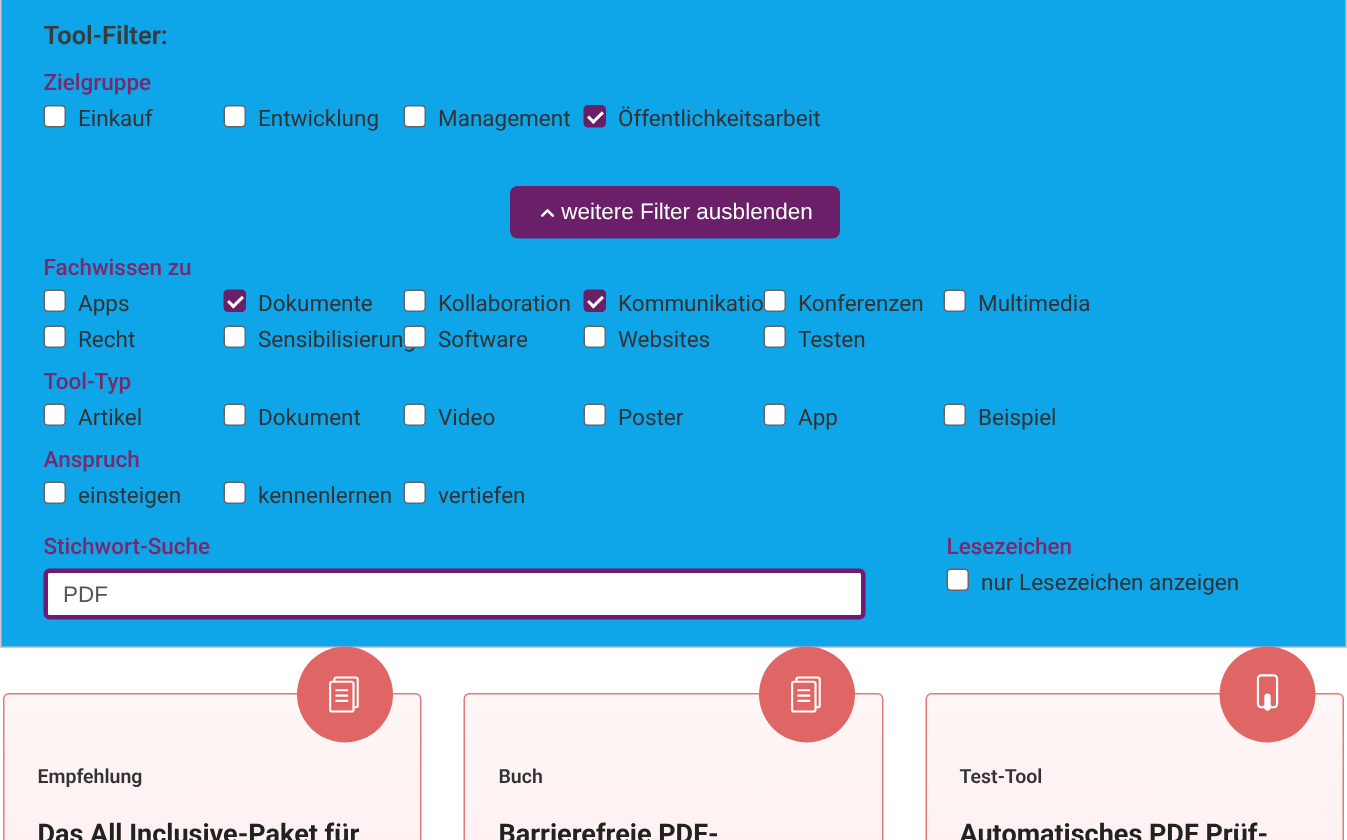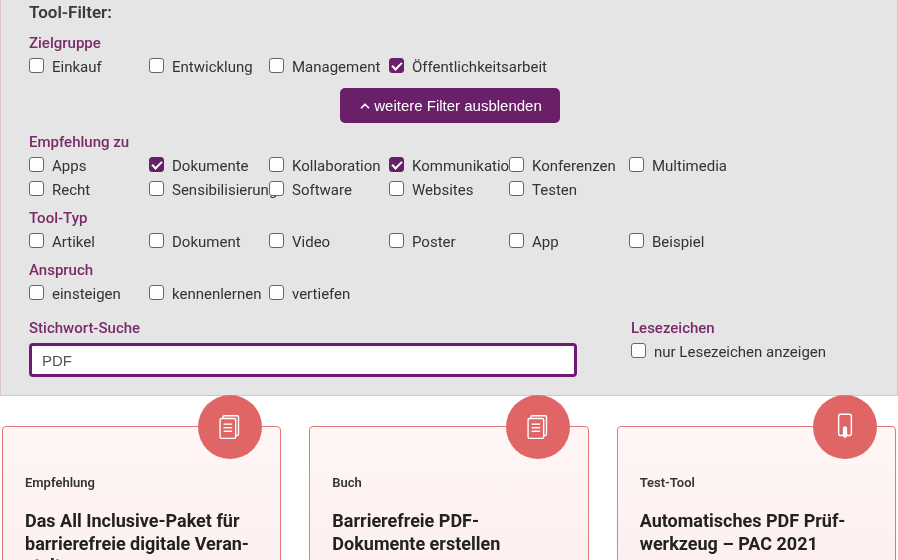--- a/index.html
+++ b/index.html
@@ -4,24 +4,24 @@
 <style>
   * { box-sizing: border-box; margin: 0; padding: 0; }
   body {
     font-family: -apple-system, BlinkMacSystemFont, "Segoe UI", Roboto, sans-serif;
     font-size: 15px;
     color: #333;
     background: #fff;
     width: 898px;
   }
   .filter-panel {
-    background: #e5e5e5;
+    background: #0ea5e9;
     border: 1px solid #d8c2d4;
     border-top: none;
-    padding: 2px 26px 18px 28px;
+    padding: 14px 26px 18px 28px;
   }
   .panel-title {
     font-size: 17px;
     font-weight: 600;
     color: #3a3a3a;
     margin-bottom: 12px;
   }
   .section-label {
     color: #7a2a6b;
     font-size: 15px;
@@ -80,20 +80,21 @@
     color: #fff;
     border: none;
     border-radius: 5px;
     padding: 9px 18px;
     font-size: 15px;
     font-weight: 500;
     display: flex;
     align-items: center;
     gap: 2px;
     cursor: pointer;
+    margin-top: 24px;
   }
   .chev {
     width: 14px;
     height: 14px;
   }
   .bottom-row {
     display: flex;
     gap: 42px;
     margin-top: 6px;
   }
@@ -178,21 +179,21 @@
 
   <div class="toggle-row">
     <button class="toggle-btn">
       <svg class="chev" viewBox="0 0 24 24" fill="none" stroke="#fff" stroke-width="3" stroke-linecap="round" stroke-linejoin="round">
           <polyline points="18 15 12 9 6 15"></polyline>
         </svg>
       <span>weitere Filter ausblenden</span>
     </button>
   </div>
 
-  <div class="section-label">Empfehlung zu</div>
+  <div class="section-label">Fachwissen zu</div>
   <div class="checkbox-grid" id="grid-fachwissen">
       <label class="checkbox-item">
         <input type="checkbox" class="chk" style="">
         <span class="chk-label">Apps</span>
       </label>
       <label class="checkbox-item">
         <input type="checkbox" class="chk" checked="" style="">
         <span class="chk-label">Dokumente</span>
       </label>
       <label class="checkbox-item">

